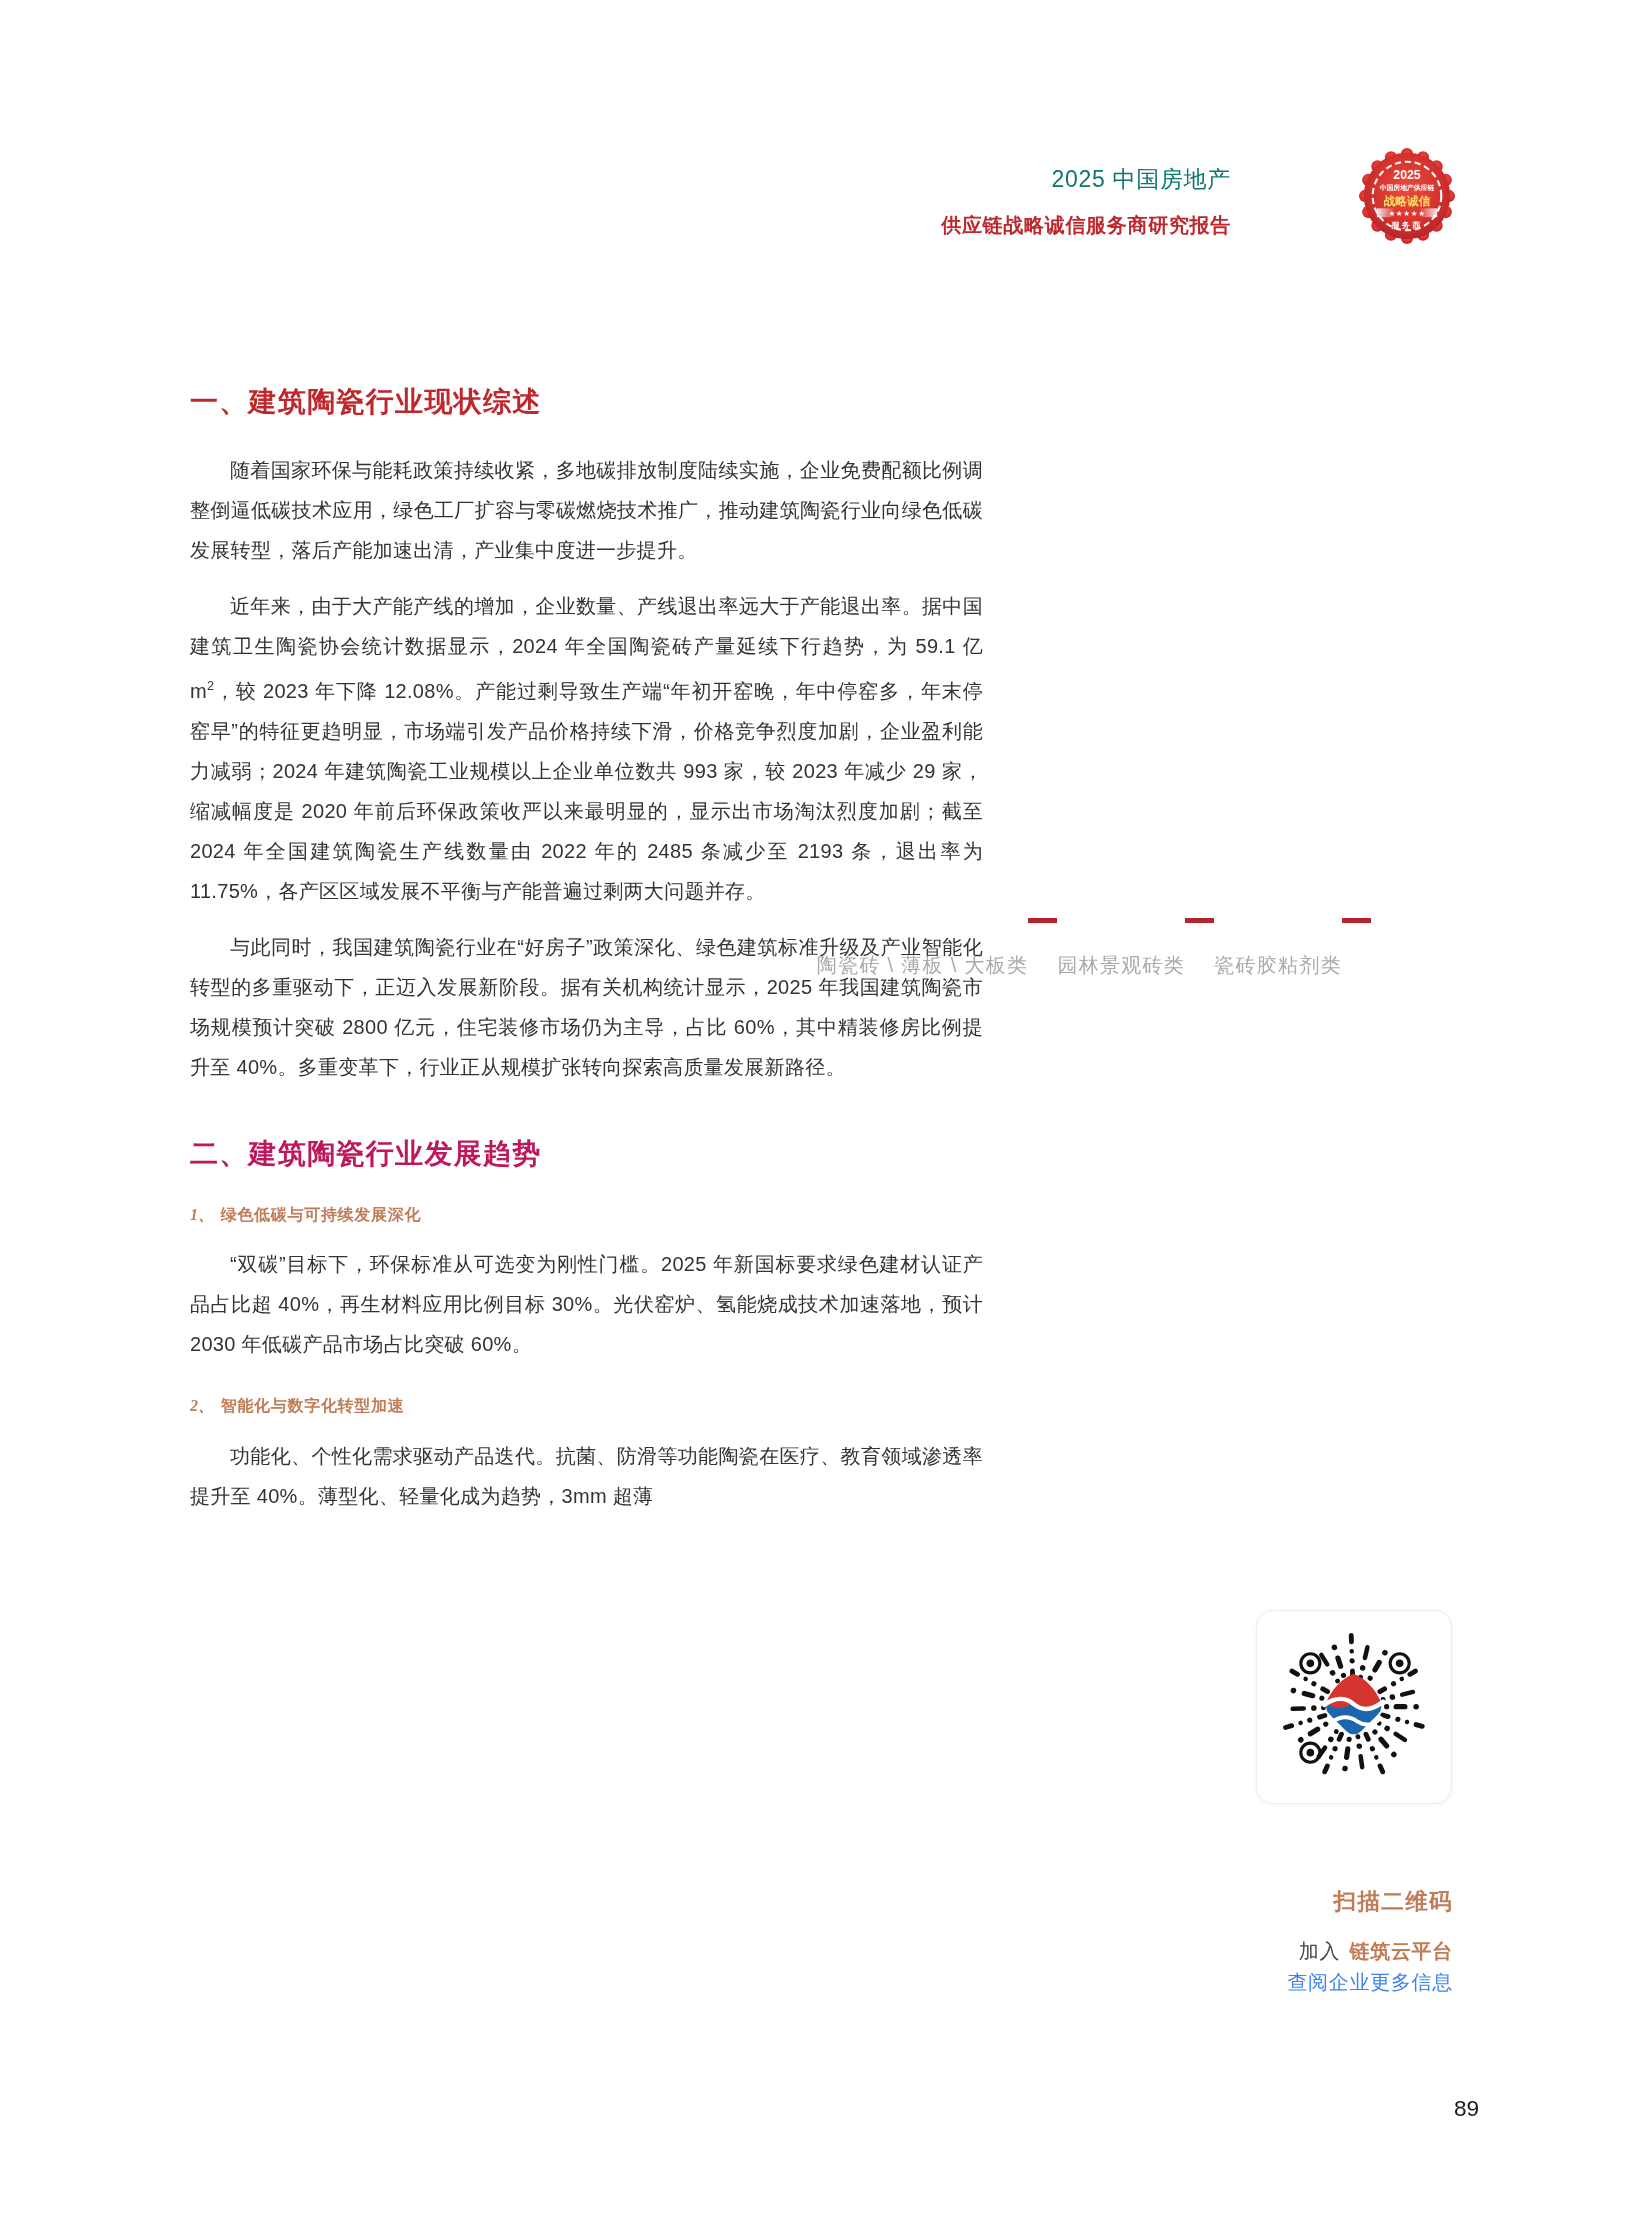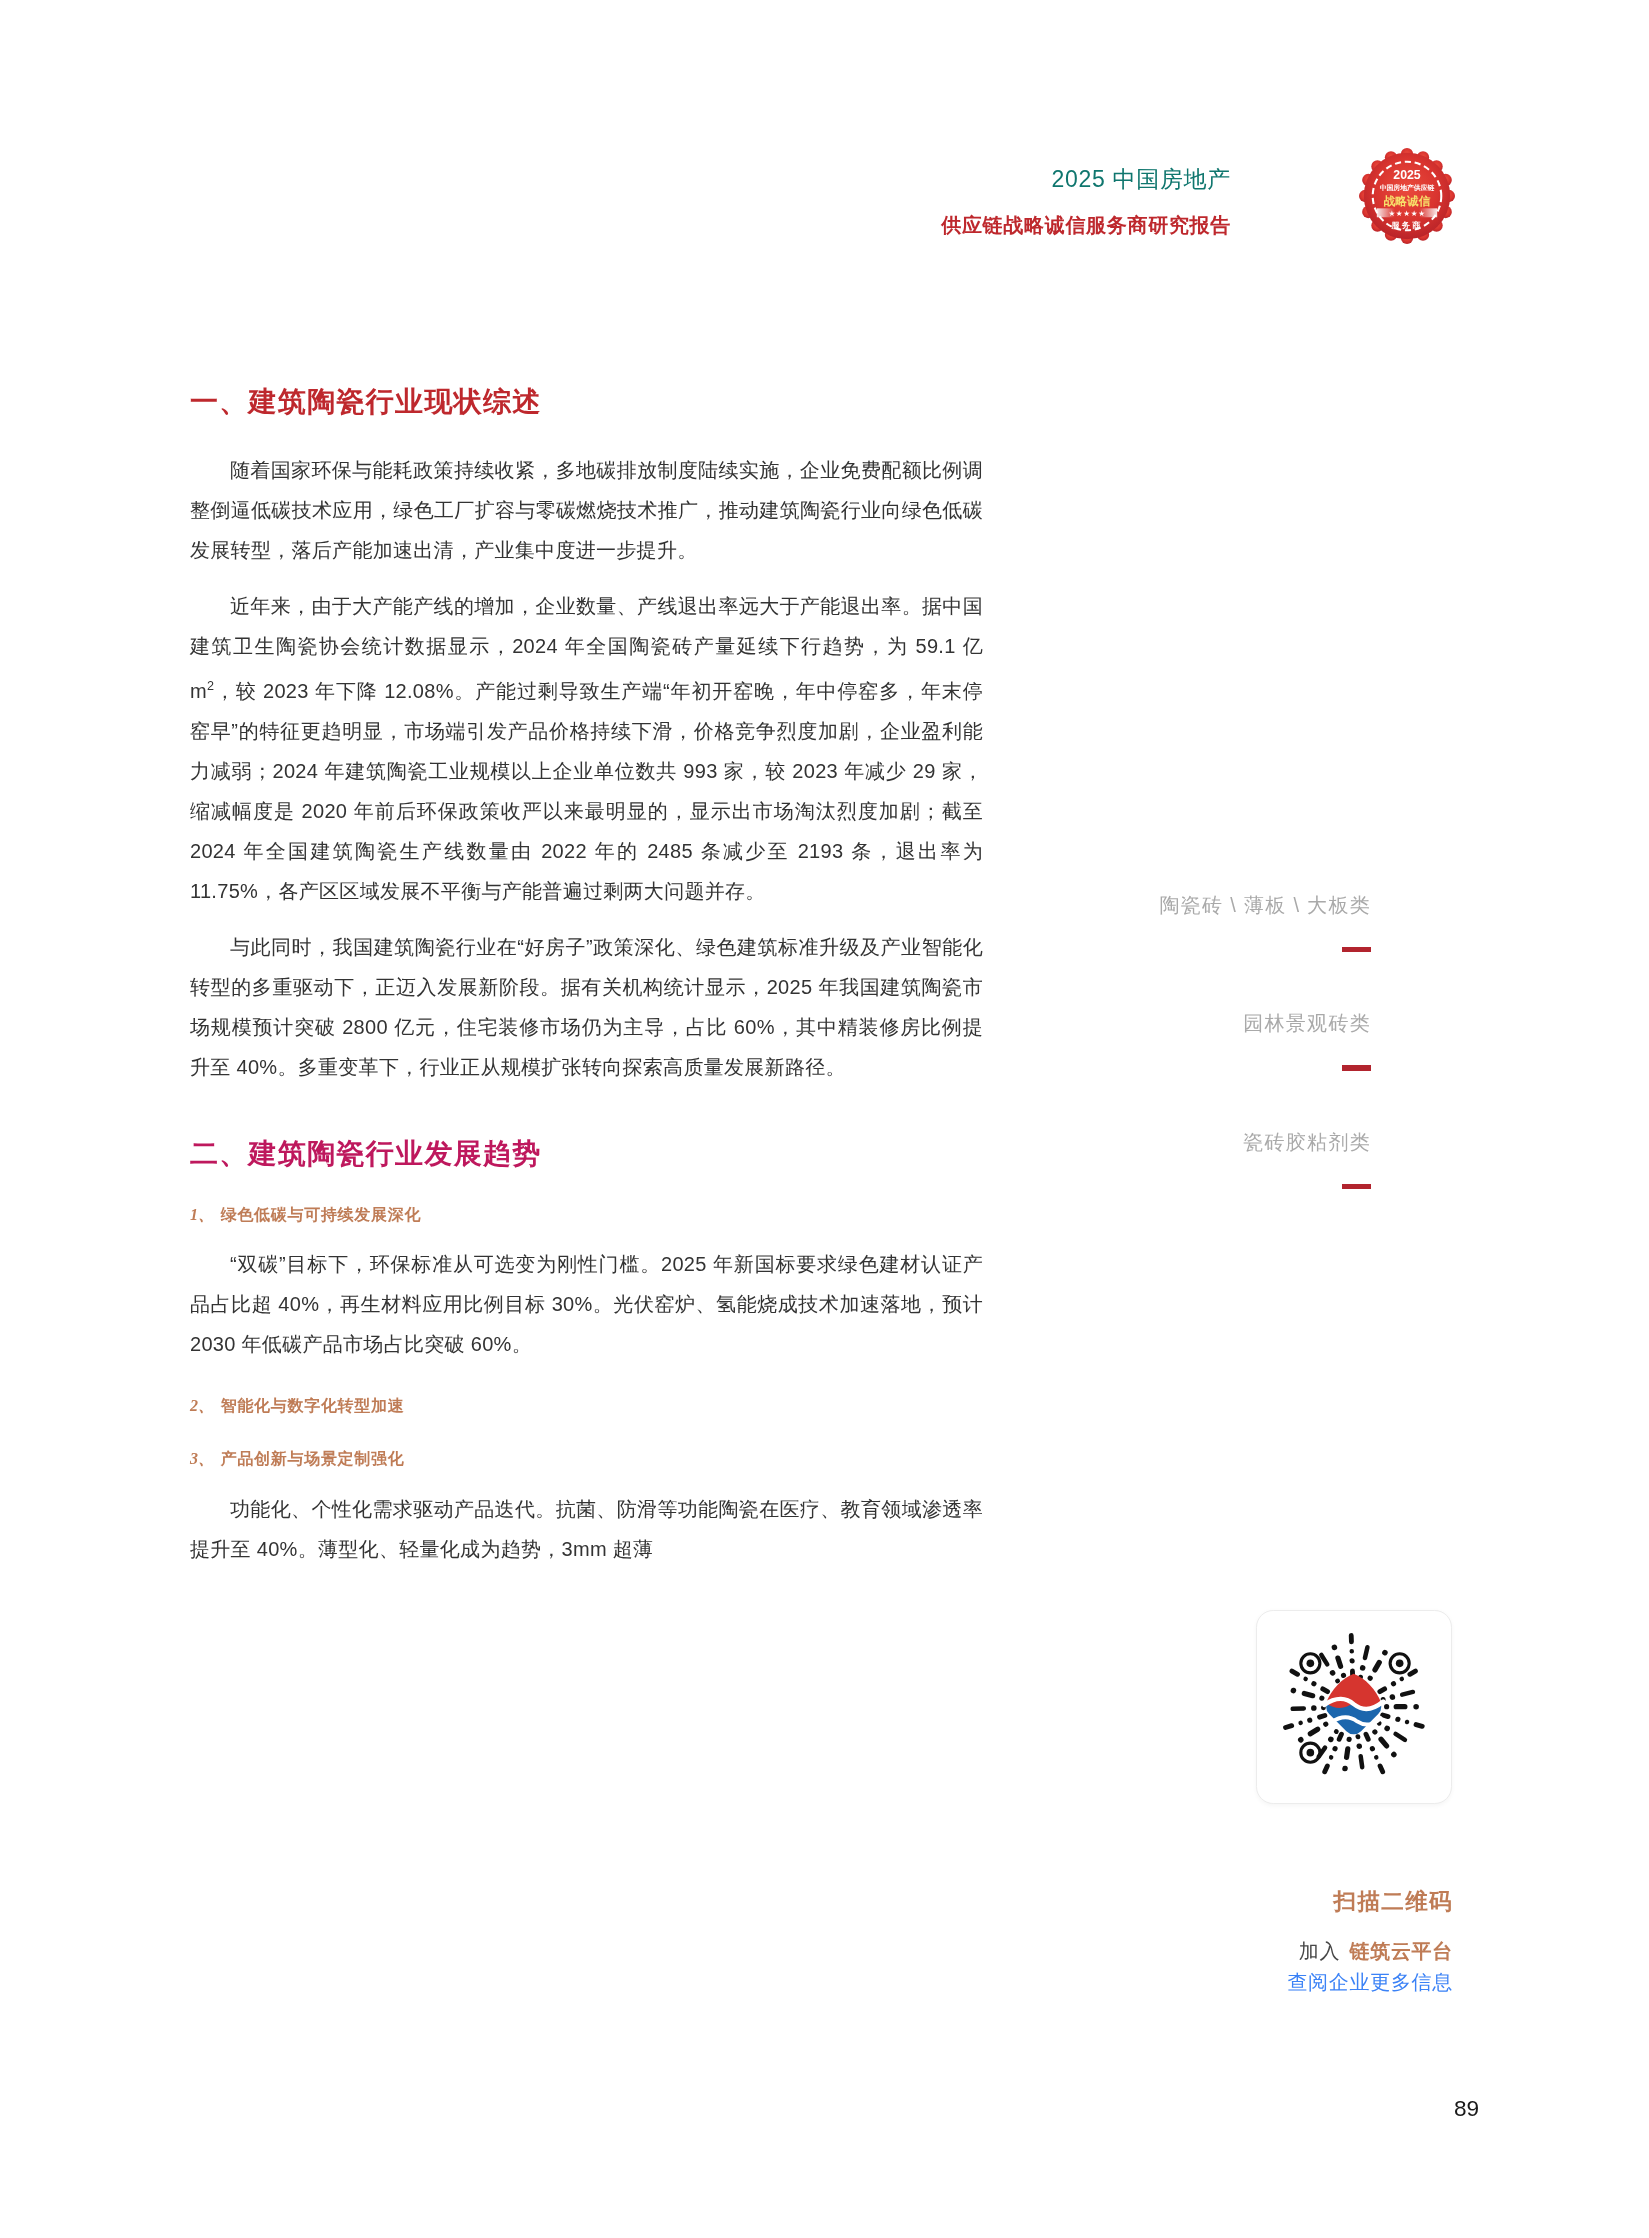--- a/index.html
+++ b/index.html
@@ -35,21 +35,21 @@
     background:#b42b2e; border-radius:117px 0 0 117px;
   }
   .tab-dot-big  { position:absolute; left:51px;  top:56px;  width:16px; height:22px; background:#fff; border-radius:50%; transform:rotate(8deg); }
   .tab-dot-small{ position:absolute; left:67px; top:81px; width:9.3px; height:9.3px; background:#fff; border-radius:50%; }
   .tab-text {
     position:absolute; right:325px; top:27px; display:flex; flex-direction:column; align-items:flex-end;
   }
   .tab-line { font-size:40px; font-weight:bold; color:#ffffff; line-height:59px; letter-spacing:2.7px; white-space:nowrap; }
 
   
-  .side-menu { position:absolute; right:278px; top:891px; display:flex; flex-direction:column; align-items:flex-end; }
+  .side-menu { position:absolute; right:278px; top:891px; display:flex; flex-direction:row; align-items:flex-end; }
   .menu-item { font-size:20px; line-height:29px; color:#a9a9a9; letter-spacing:1.3px; white-space:nowrap; }
   .menu-dash { width:29px; height:5.3px; background:#b2242e; margin:27px 0 57px 0; }
 
   
   .qr-card {
     position:absolute; left:1256px; top:1610px; width:196px; height:194px;
     background:#fff; border:1.3px solid #ececec; border-radius:17.3px; padding:9.3px;
     box-shadow:0 1.3px 4px rgba(0,0,0,0.04);
   }
   .qr-card svg { width:100%; height:100%; }
@@ -124,21 +124,20 @@
 
     <p class="p-body">与此同时，我国建筑陶瓷行业在“好房子”政策深化、绿色建筑标准升级及产业智能化转型的多重驱动下，正迈入发展新阶段。据有关机构统计显示，2025 年我国建筑陶瓷市场规模预计突破 2800 亿元，住宅装修市场仍为主导，占比 60%，其中精装修房比例提升至 40%。多重变革下，行业正从规模扩张转向探索高质量发展新路径。</p>
 
     <div class="h2">二、建筑陶瓷行业发展趋势</div>
 
     <div class="h3"><span class="h3-num">1、</span><span class="h3-title">绿色低碳与可持续发展深化</span></div>
     <p class="p-body">“双碳”目标下，环保标准从可选变为刚性门槛。2025 年新国标要求绿色建材认证产品占比超 40%，再生材料应用比例目标 30%。光伏窑炉、氢能烧成技术加速落地，预计 2030 年低碳产品市场占比突破 60%。</p>
 
     <div class="h3"><span class="h3-num">2、</span><span class="h3-title">智能化与数字化转型加速</span></div>
 
-    <div class="h3"><span class="h3-num">3、</span><span class="h3-title">产品创新与场景定制强化</span></div>
     <p class="p-body p-last">功能化、个性化需求驱动产品迭代。抗菌、防滑等功能陶瓷在医疗、教育领域渗透率提升至 40%。薄型化、轻量化成为趋势，3mm 超薄</p>
   </div>
 
 
   <div class="side-menu">
     <div class="menu-item">陶瓷砖 \ 薄板 \ 大板类</div>
     <div class="menu-dash"></div>
     <div class="menu-item">园林景观砖类</div>
     <div class="menu-dash"></div>
     <div class="menu-item">瓷砖胶粘剂类</div>

